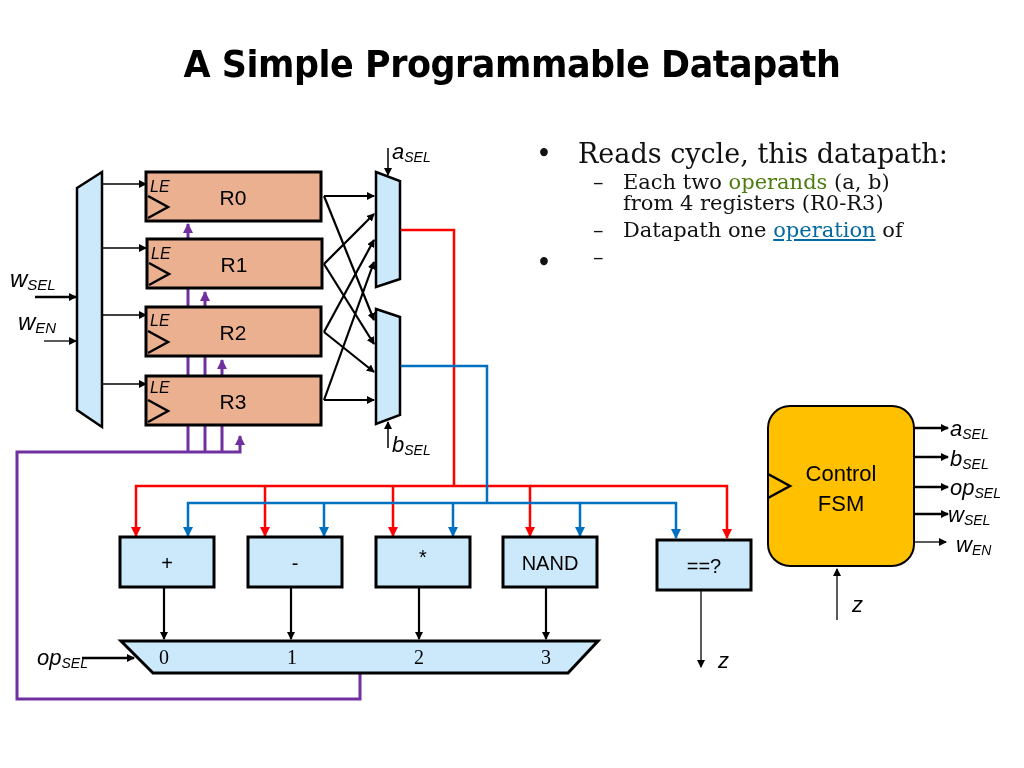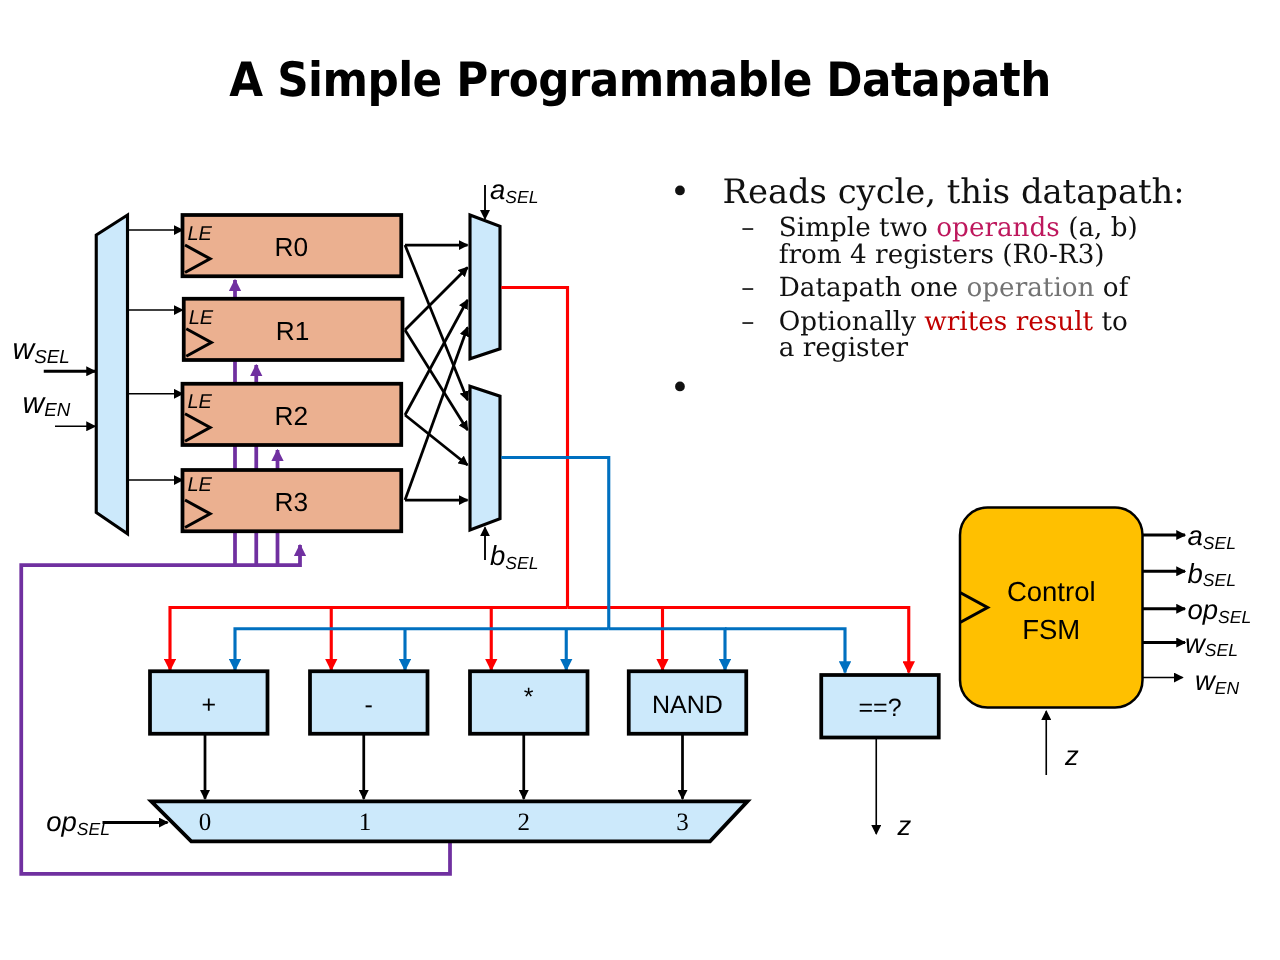--- a/index.html
+++ b/index.html
@@ -20,29 +20,28 @@
 
 <div class="title">A Simple Programmable Datapath</div>
 
 <div class="bullets">
   <div class="b1">
     <span class="dot">•</span>
     <span>Reads cycle, this datapath:</span>
   </div>
   <div class="b2">
     <span class="dash">–</span>
-    <span><span>Simple two </span><span class="red" style="color: #be185d;">operands</span><span> (a, b)</span><br><span>from 4 registers (R0-R3)</span></span>
+    <span><span>Each two </span><span class="red" style="color: #4d7c0f;">operands</span><span> (a, b)</span><br><span>from 4 registers (R0-R3)</span></span>
   </div>
   <div class="b2">
     <span class="dash">–</span>
-    <span><span>Datapath one </span><span class="red" style="color: #737373;">operation</span><span> of</span><br></span>
+    <span><span>Datapath one </span><span class="red" style="color: #0369a1; text-decoration: underline;">operation</span><span> of</span><br></span>
   </div>
   <div class="b2">
     <span class="dash">–</span>
-    <span><span>Optionally </span><span class="red" style="color: rgb(192, 0, 0);">writes result</span><span> to</span><br><span>a register</span></span>
   </div>
   <div class="b1">
     <span class="dot">•</span>
   </div>
 </div>
 
 <svg id="diagram" width="1024" height="768" viewBox="0 0 1024 768">
   <defs>
     <marker id="ak" markerWidth="8" markerHeight="8" refX="7" refY="4" orient="auto" markerUnits="userSpaceOnUse">
         <path d="M0,0 L8,4 L0,8 z" fill="#000"></path>

